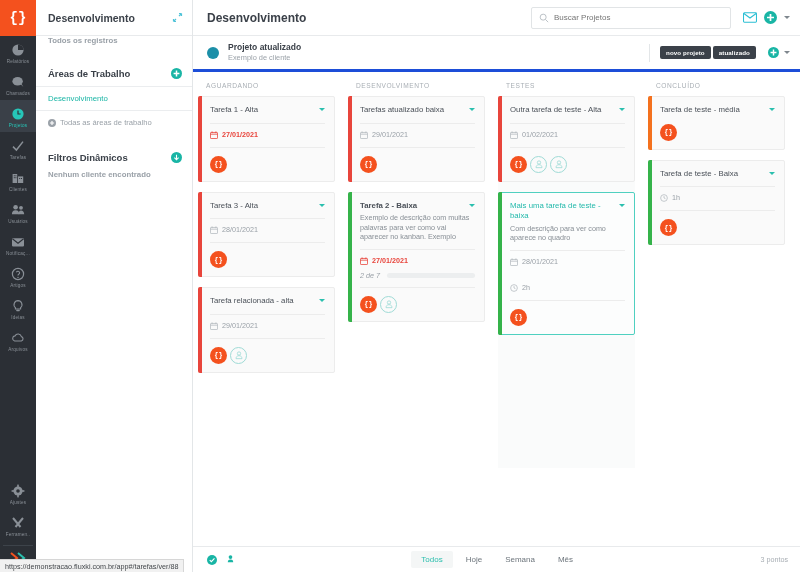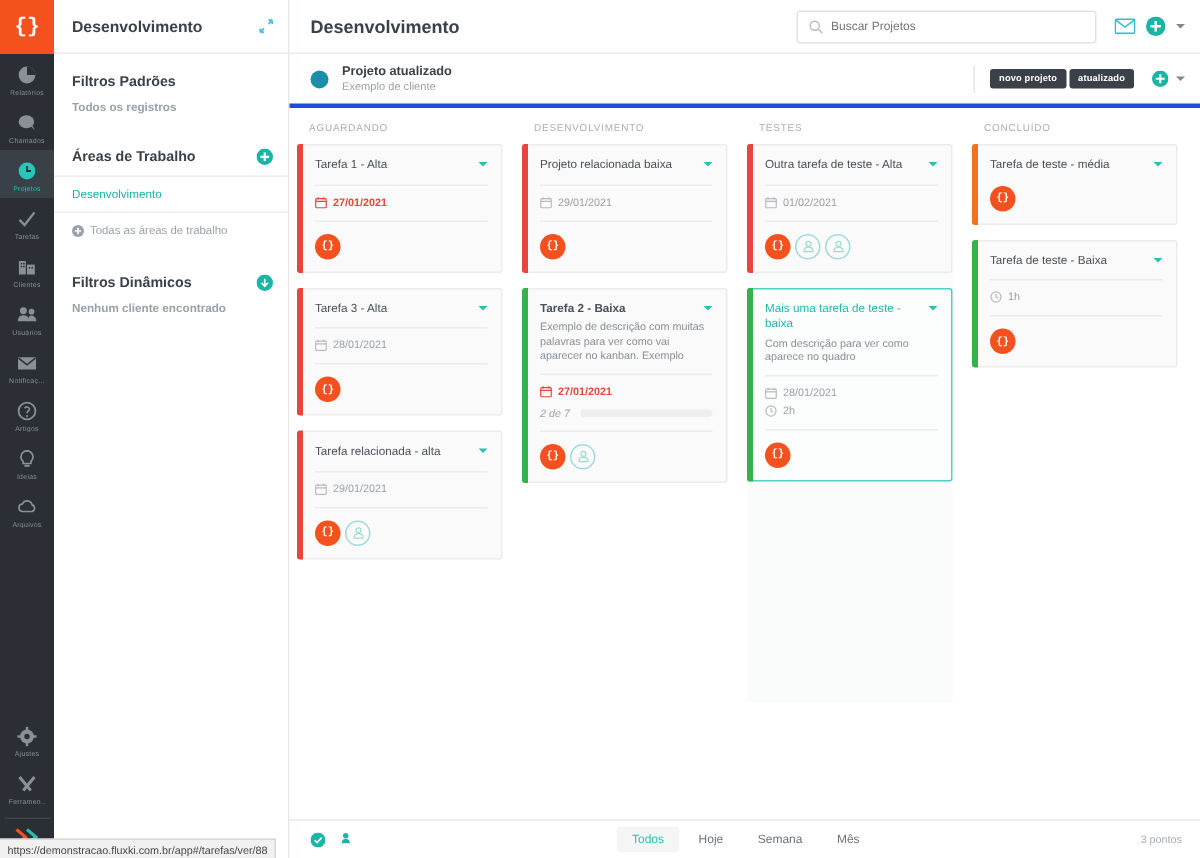--- a/index.html
+++ b/index.html
@@ -125,21 +125,21 @@
   .card-title { font-size: 7.8px; color: #4a5058; line-height: 10.5px; flex: 1; padding-right: 6px; }
   .card-title.bold { font-weight: bold; }
   .card-title.teal { color: #23b9ab; }
   .card-caret {
     width:0;height:0;border-left:3px solid transparent;border-right:3px solid transparent;
     border-top:3.5px solid #2bbfae; margin-top: 3px; flex: 0 0 auto; cursor:pointer;
   }
   .card-desc { font-size: 7.2px; color: #878e95; line-height: 9.6px; margin-top: 2px; }
   .card-hr { height: 1px; background: #ececec; margin: 7px 0 6px; }
   .meta-row { display: flex; align-items: center; gap: 4px; font-size: 7.2px; color: #9aa1a8; line-height: 10px; }
-  .meta-row + .meta-row { margin-top: 2px; text-align: right; }
+  .meta-row + .meta-row { margin-top: 16px; text-align: right; }
   .meta-row.red { color: #e8453c; font-weight: bold; }
   .meta-row.red .mi { color: #e8453c; }
   .mi { display: flex; align-items: center; color: #b6bcc2; }
   .prog-row { display: flex; align-items: center; gap: 7px; margin-top: 5px; }
   .prog-lbl { font-size: 7.2px; color: #9aa1a8; font-style: italic; }
   .prog-track { flex: 1; height: 5px; background: #eceeef; border-radius: 3px; overflow: hidden; }
   .prog-fill { height: 5px; background: #2bb3a8; border-radius: 3px; }
   .avatars { display: flex; align-items: center; gap: 3px; margin-top: 8px; }
   .av {
     width: 17px; height: 17px; border-radius: 50%; background: #f4511e; color: #fff;
@@ -318,23 +318,20 @@
       <div class="panel-title">Desenvolvimento</div>
       <div class="collapse-ico">
         <svg width="11" height="11" viewBox="0 0 11 11">
           <path d="M1.5 9.5 L4 7 M1.5 9.5 L1.5 7 M1.5 9.5 L4 9.5" stroke="#4fc3d8" stroke-width="1.2" fill="none"></path>
           <path d="M9.5 1.5 L7 4 M9.5 1.5 L9.5 4 M9.5 1.5 L7 1.5" stroke="#4fc3d8" stroke-width="1.2" fill="none"></path>
         </svg>
       </div>
     </div>
 
     <div class="panel-body">
-      <div class="sec-title">
-        <span>Filtros Padrões</span>
-      </div>
       <div class="sec-sub">Todos os registros</div>
 
       <div class="sec-title">
         <span>Áreas de Trabalho</span>
         <span class="plus-badge">
           <svg width="11" height="11" viewBox="0 0 11 11">
             <circle cx="5.5" cy="5.5" r="5.5" fill="#19b5a5"></circle>
             <path d="M5.5 2.6 L5.5 8.4 M2.6 5.5 L8.4 5.5" stroke="#fff" stroke-width="1.5"></path>
           </svg>
         </span>
@@ -492,21 +489,21 @@
               </div>
             </div>
           </div>
         </div>
         <div class="col">
           <div class="col-head">DESENVOLVIMENTO</div>
           <div class="col-body">
             <div class="card">
               <span class="edge" style="background:#e8453c"></span>
               <div class="card-top">
-                <div class="card-title">Projeto relacionada baixa</div>
+                <div class="card-title">Tarefas atualizado baixa</div>
                 <span class="card-caret"></span>
               </div>
               <div class="card-hr"></div>
               <div class="meta-row">
                 <span class="mi">
                   <svg width="8" height="8" viewBox="0 0 10 10">
                     <rect x="0.6" y="1.8" width="8.8" height="7.6" rx="0.8" stroke="#b6bcc2" stroke-width="1" fill="none"></rect>
                     <path d="M0.6 4 L9.4 4" stroke="#b6bcc2" stroke-width="1"></path>
                     <path d="M2.6 0.6 L2.6 2.6 M7.4 0.6 L7.4 2.6" stroke="#b6bcc2" stroke-width="1.1"></path>
                   </svg>

